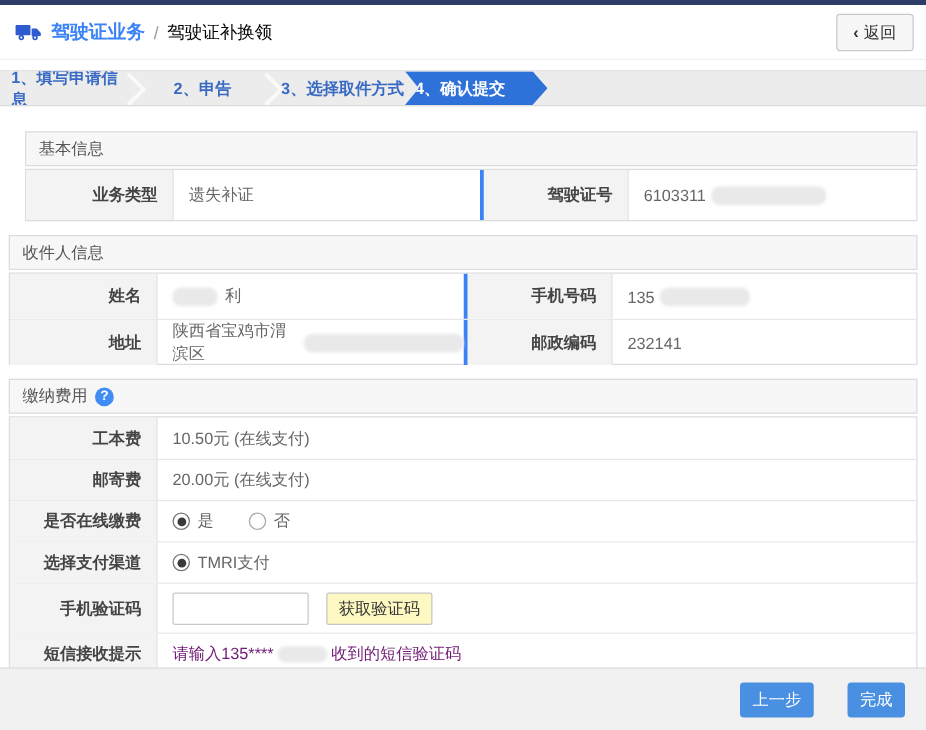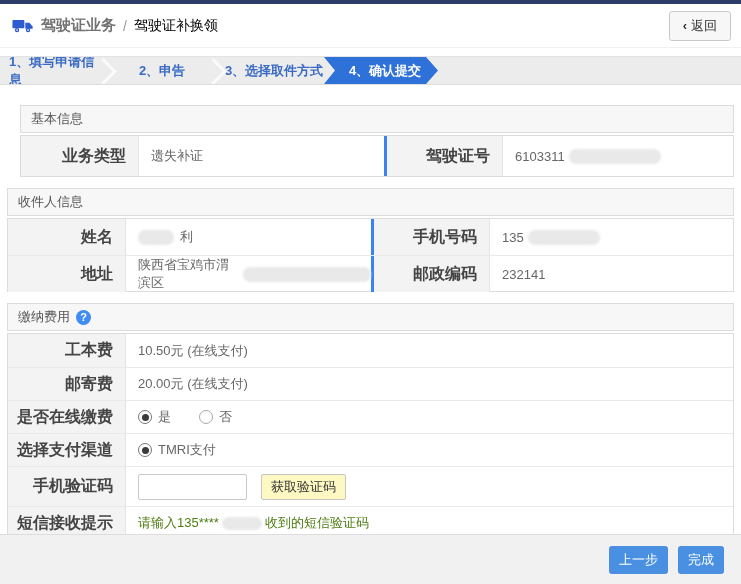--- a/index.html
+++ b/index.html
@@ -11,21 +11,21 @@
     font-size:13px; color:#555;
   }
   
   .top-strip { height:4px; background:#2d3c68; width:100%; }
 
   
   .header { height:44px; background:#fff; display:flex; align-items:center;
             justify-content:space-between; padding:0 10px 0 12px; border-bottom:1px solid #f0f0f0; }
   .title-group { display:flex; align-items:center; gap:7px; }
   .truck { width:22px; height:15px; display:inline-block; }
-  .page-title { font-size:15px; font-weight:bold; color:#737373; }
+  .page-title { font-size:15px; font-weight:bold; color:#3b82f6; }
   .crumb-sep { color:#999; font-size:14px; }
   .subtitle { font-size:14px; color:#000000; }
   .back-btn { display:inline-flex; align-items:center; gap:4px; background:#f7f7f7;
               border:1px solid #c9c9c9; border-radius:3px; padding:5px 13px;
               font-size:13px; color:#333; cursor:pointer;
               font-family:"Liberation Sans","DejaVu Sans",sans-serif; }
   .back-chev { font-weight:bold; font-size:13px; color:#333; }
 
   
   .steps { margin-top:8px; height:29px; background:#ececec; border-top:1px solid #e3e3e3;
@@ -33,38 +33,38 @@
            font-weight:bold; }
   .step { display:flex; align-items:center; color:#3a6bc4; font-size:13px; }
   .step-first { width:100px; padding-left:9px; }
   .step-mid { justify-content:center; }
   .step-2 { width:96px; }
   .step-3 { width:100px; }
   .chev-sep { position:relative; width:14px; }
   .chev-sep::before { content:""; position:absolute; left:-6px; top:5px; width:16px; height:16px;
                       border-top:3px solid #fafafa; border-right:3px solid #fafafa;
                       transform:rotate(45deg); }
-  .step-active { width:114px; background:#2e71d8; color:#fff; justify-content:center;
+  .step-active { width:114px; background:#2e71d8; color:#fff; 
                  clip-path:polygon(0 0, calc(100% - 12px) 0, 100% 50%, calc(100% - 12px) 100%, 0 100%, 11px 50%);
                  padding-left:8px; }
 
   
   .section { margin:0 7px; }
   .sec-1 { margin-top:20px;padding-left:13px; }
   .sec-2, .sec-3 { margin-top:11px; }
   .sec-head { height:28px; line-height:26px; background:#f7f7f7; border:1px solid #dcdcdc;
               padding-left:10px; color:#555; font-size:13px; display:flex; align-items:center; gap:6px; }
   .sec-body { margin-top:2px; border:1px solid #dcdcdc; background:#fff; }
   .row { display:grid; }
   .row + .row { border-top:1px solid #e9e9e9; }
   .row2 { grid-template-columns:118px 245px 119px 1fr; }
   .row1 { grid-template-columns:118px 1fr; }
   .h40 { height:40px; } .h36 { height:36px; } .h33 { height:33px; } .hInput { height:40px; }
   .lbl { background:#f3f3f3; border-right:1px solid #e5e5e5; display:flex; align-items:center;
-         justify-content:flex-end; padding-right:12px; font-weight:bold; color:#444; font-size:16px; }
+         justify-content:flex-end; padding-right:12px; font-weight:bold; color:#444; font-size:13px; }
   .lbl-mid { border-left:3px solid #3b82f6; }
   .val { display:flex; align-items:center; padding-left:12px; color:#666; font-size:13px; gap:2px; }
 
   
   .blob { display:inline-block; height:15px; background:#e9e9e9; border-radius:7px;
           filter:blur(1.1px); vertical-align:middle; }
   .blob-name { width:36px; margin-right:4px; }
   .blob-license { width:92px; margin-left:2px; }
   .blob-phone { width:72px; margin-left:2px; }
   .blob-address { width:150px; margin-left:4px; }
@@ -82,26 +82,26 @@
   .radio.checked { border-color:#777; }
   .radio.checked::after { content:""; width:7px; height:7px; border-radius:50%; background:#3b3b3b; }
 
   
   .code-input { width:109px; height:26px; border:1px solid #c9c9c9; border-radius:2px;
                 padding:0 6px; font-size:13px; font-family:"Liberation Sans","DejaVu Sans",sans-serif; }
   .get-code-btn { margin-left:12px; height:26px; padding:0 9px; background:#fef9c3;
                   border:1px solid #c5c5c5; border-radius:2px; font-size:13px; color:#333;
                   cursor:pointer; font-family:"Liberation Sans","DejaVu Sans",sans-serif; }
 
-  .sms-hint { color:#4d7c0f; }
+  .sms-hint { color:#701a75; }
 
   
   .footer { position:absolute; left:0; bottom:0; width:741px; height:50px; background:#f1f1f1;
             border-top:1px solid #ddd; display:flex; align-items:center; justify-content:flex-end;
-            gap:10px; padding-right:17px; }
+            gap:27px; padding-right:17px; }
   .blue-btn { background:#4a90e2; border:none; border-radius:3px; color:#fff; font-size:13px;
               padding:5px 10px; cursor:pointer; font-family:"Liberation Sans","DejaVu Sans",sans-serif; }
 </style>
 </head>
 <body>
 
 <div class="top-strip"></div>
 
 <header class="header">
   <div class="title-group">

